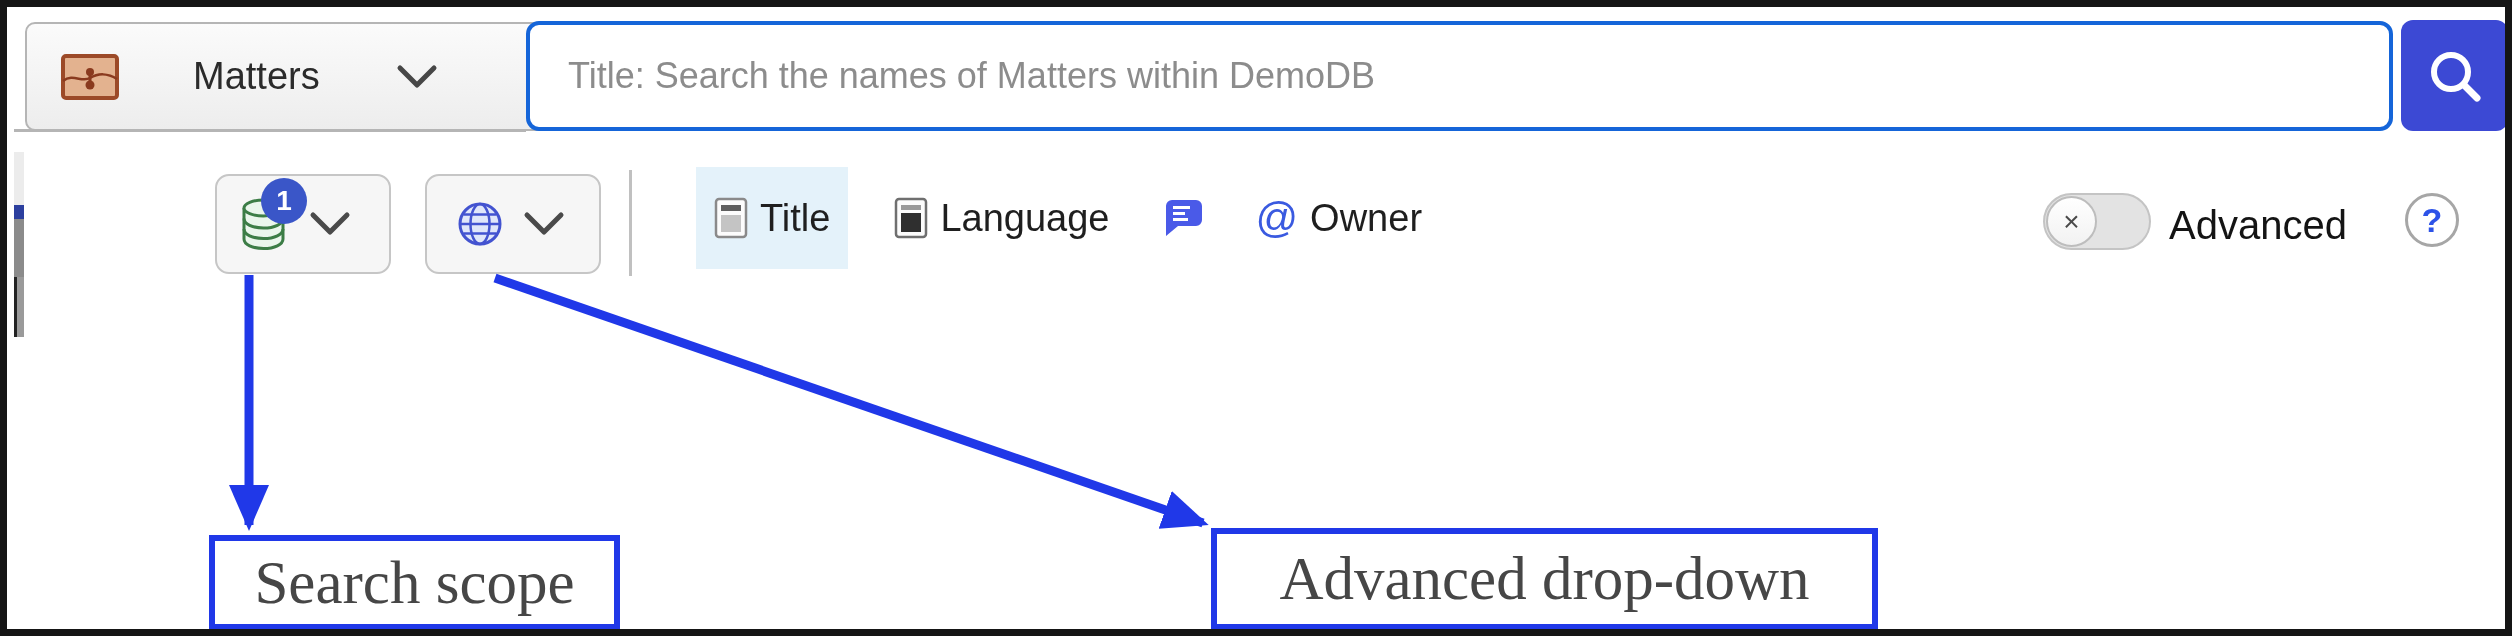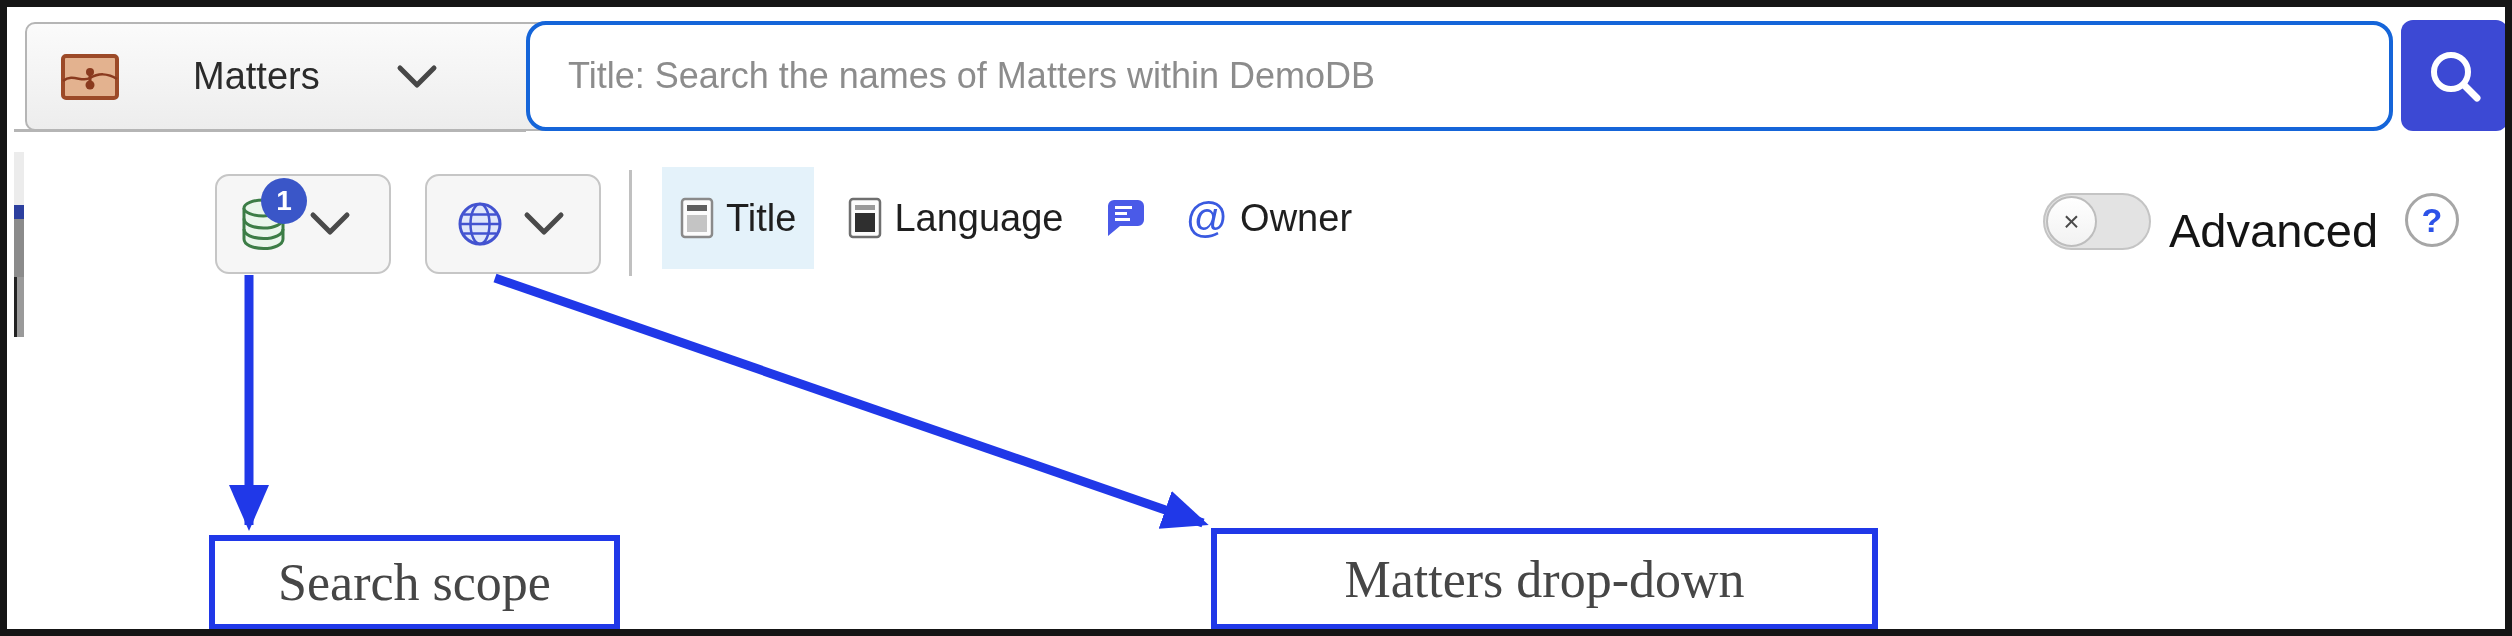--- a/index.html
+++ b/index.html
@@ -14,21 +14,21 @@
     box-sizing:border-box; background:linear-gradient(#fbfbfb,#ededed);
     border:2px solid #b5b5b5; border-radius:10px;
     display:flex; align-items:center; cursor:pointer;
   }
   .entity-btn .briefcase{margin-left:34px; display:flex;}
   .entity-btn .entity-label{margin-left:74px; font-size:38px; color:#2b2b2b;}
   .entity-btn .chev{margin-left:76px; display:flex;}
   .topbar-divider{position:absolute; left:7px; top:122px; width:512px; height:3px; background:#b5b5b5;}
   .search-input{
     position:absolute; left:519px; top:14px; width:1867px; height:110px;
-    box-sizing:border-box; border:4px solid #1565d9; border-radius:20px;
+    box-sizing:border-box; border:4px solid #1565d9; border-radius:13px;
     background:#fff; font-size:36px; color:#333; padding:0 0 0 38px;
     font-family:"Liberation Sans", sans-serif; outline:none;
   }
   .search-input::placeholder{color:#8c8c8c; opacity:1;}
   .search-btn{
     position:absolute; left:2394px; top:13px; width:107px; height:111px;
     background:#3c49d4; border:none; border-radius:12px; cursor:pointer;
     display:flex; align-items:center; justify-content:center;
   }
   
@@ -47,48 +47,48 @@
   .pill-btn.scope{left:208px; width:176px;}
   .pill-btn.lang{left:418px; width:176px;}
   .pill-btn .icon-wrap{position:relative; margin-left:20px; display:flex;}
   .pill-btn .chev{margin-left:18px; display:flex;}
   .badge{
     position:absolute; left:24px; top:-18px; width:46px; height:46px; border-radius:50%;
     background:#3a56c8; color:#fff; font-size:28px; font-weight:bold;
     display:flex; align-items:center; justify-content:center;
   }
   .v-divider{position:absolute; left:622px; top:163px; width:3px; height:106px; background:#c0c0c0;}
-  .chips{position:absolute; left:655px; top:160px; height:102px; display:flex; align-items:center; gap:28px;}
+  .chips{position:absolute; left:689px; top:160px; height:102px; display:flex; align-items:center; gap:40px;}
   .chip{display:flex; align-items:center; gap:12px; font-size:38px; color:#1f1f1f; cursor:pointer; padding:0 6px; height:102px;}
   .chip.active{background:#e4f2fa; padding:0 18px;}
   .chip .at-glyph{font-size:42px; color:#3a5ae0;}
   
   .toggle{
     position:absolute; left:2036px; top:186px; width:108px; height:57px; box-sizing:border-box;
     background:#e3e3e3; border:2px solid #c4c4c4; border-radius:30px; cursor:pointer;
   }
   .toggle .knob{
     position:absolute; left:1px; top:1px; width:51px; height:51px; border-radius:50%;
     background:linear-gradient(#ffffff,#f2f2f2); border:2px solid #bdbdbd; box-sizing:border-box;
     display:flex; align-items:center; justify-content:center;
     font-size:28px; color:#4a4a4a;
   }
-  .advanced-label{position:absolute; left:2162px; top:196px; font-size:47px; color:#141414;}
+  .advanced-label{position:absolute; left:2162px; top:196px; font-size:40px; color:#141414;}
   .help-btn{
     position:absolute; left:2398px; top:186px; width:54px; height:54px; box-sizing:border-box;
     border:3px solid #a6a6a6; border-radius:50%; background:#fff; cursor:pointer;
     display:flex; align-items:center; justify-content:center;
     font-size:34px; font-weight:bold; color:#2d53e8;
   }
   
   .arrow-layer{position:absolute; left:0; top:0; width:2512px; height:636px; pointer-events:none;}
   .note-box{
     position:absolute; box-sizing:border-box; border:6px solid #2038e8; background:#fff;
     display:flex; align-items:center; justify-content:center;
-    font-family:"Liberation Serif","DejaVu Serif",serif; font-size:52px; color:#464646;
+    font-family:"Liberation Serif","DejaVu Serif",serif; font-size:61px; color:#464646;
   }
   .note-scope{left:202px; top:528px; width:411px; height:95px;}
   .note-lang{left:1204px; top:521px; width:667px; height:102px;}
 </style>
 </head>
 <body>
 
 <div class="frame">
 
   <div class="entity-btn">
@@ -218,15 +218,15 @@
     <defs>
       <marker id="ah" markerUnits="userSpaceOnUse" markerWidth="50" markerHeight="44" refX="40" refY="20" orient="auto">
         <path d="M0,0 L46,20 L0,40 z" fill="#2038e8"></path>
       </marker>
     </defs>
     <line x1="242" y1="268" x2="242" y2="518" stroke="#2038e8" stroke-width="9" marker-end="url(#ah)"></line>
     <line x1="488" y1="271" x2="1196" y2="516" stroke="#2038e8" stroke-width="9" marker-end="url(#ah)"></line>
   </svg>
 
   <div class="note-box note-scope">Search scope</div>
-  <div class="note-box note-lang">Matters drop-down</div>
+  <div class="note-box note-lang">Advanced drop-down</div>
 
 </div>
 
 </body></html>

